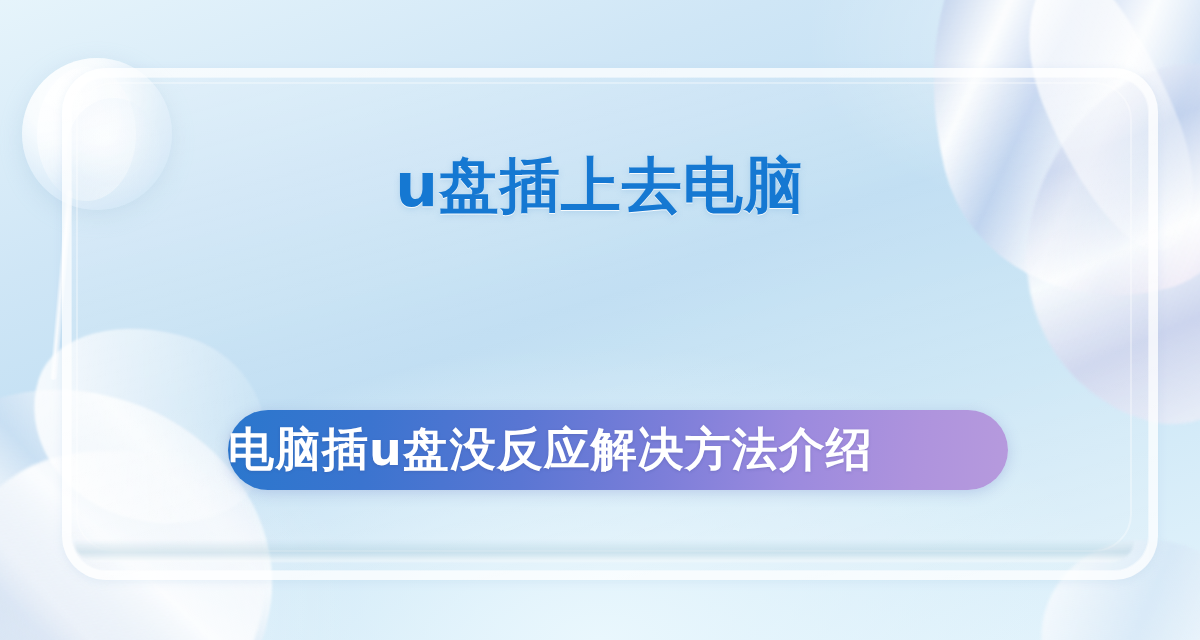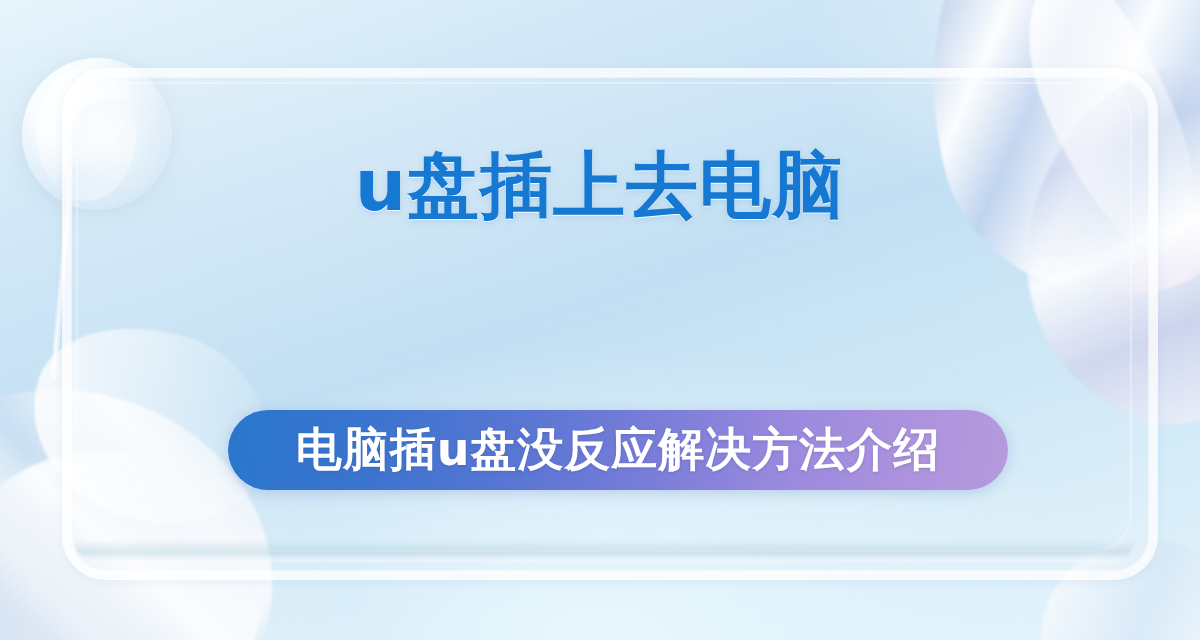--- a/index.html
+++ b/index.html
@@ -191,21 +191,21 @@
 
   #title-block {
     position: absolute;
     left: 0; top: 132px;
     width: 1200px;
     text-align: center;
   }
   .title-line {
     font-family: "DejaVu Sans", "Liberation Sans", sans-serif;
     font-weight: 700;
-    font-size: 72px;
+    font-size: 60px;
     line-height: 106px;
     letter-spacing: 1px;
     color: #1578d2;
     text-shadow:
       0 1px 0 rgba(255,255,255,0.85),
       0 2px 6px rgba(120,175,220,0.35);
     white-space: nowrap;
   }
 
   #subtitle-pill {
@@ -217,21 +217,20 @@
        #2a77cd 0%,
        #3b74cf 18%,
        #5a76d3 38%,
        #7c7ed9 56%,
        #9b8ade 72%,
        #ae93dd 88%,
        #b69add 100%);
     box-shadow: 0 3px 14px rgba(110,130,200,0.30);
     display: flex;
     align-items: center;
-    justify-content: center;
   }
   #subtitle-text {
     font-family: "DejaVu Sans", "Liberation Sans", sans-serif;
     font-weight: 700;
     font-size: 46px;
     letter-spacing: 1px;
     color: #ffffff;
     white-space: nowrap;
     text-shadow: 0 1px 3px rgba(60,70,140,0.25);
   }

